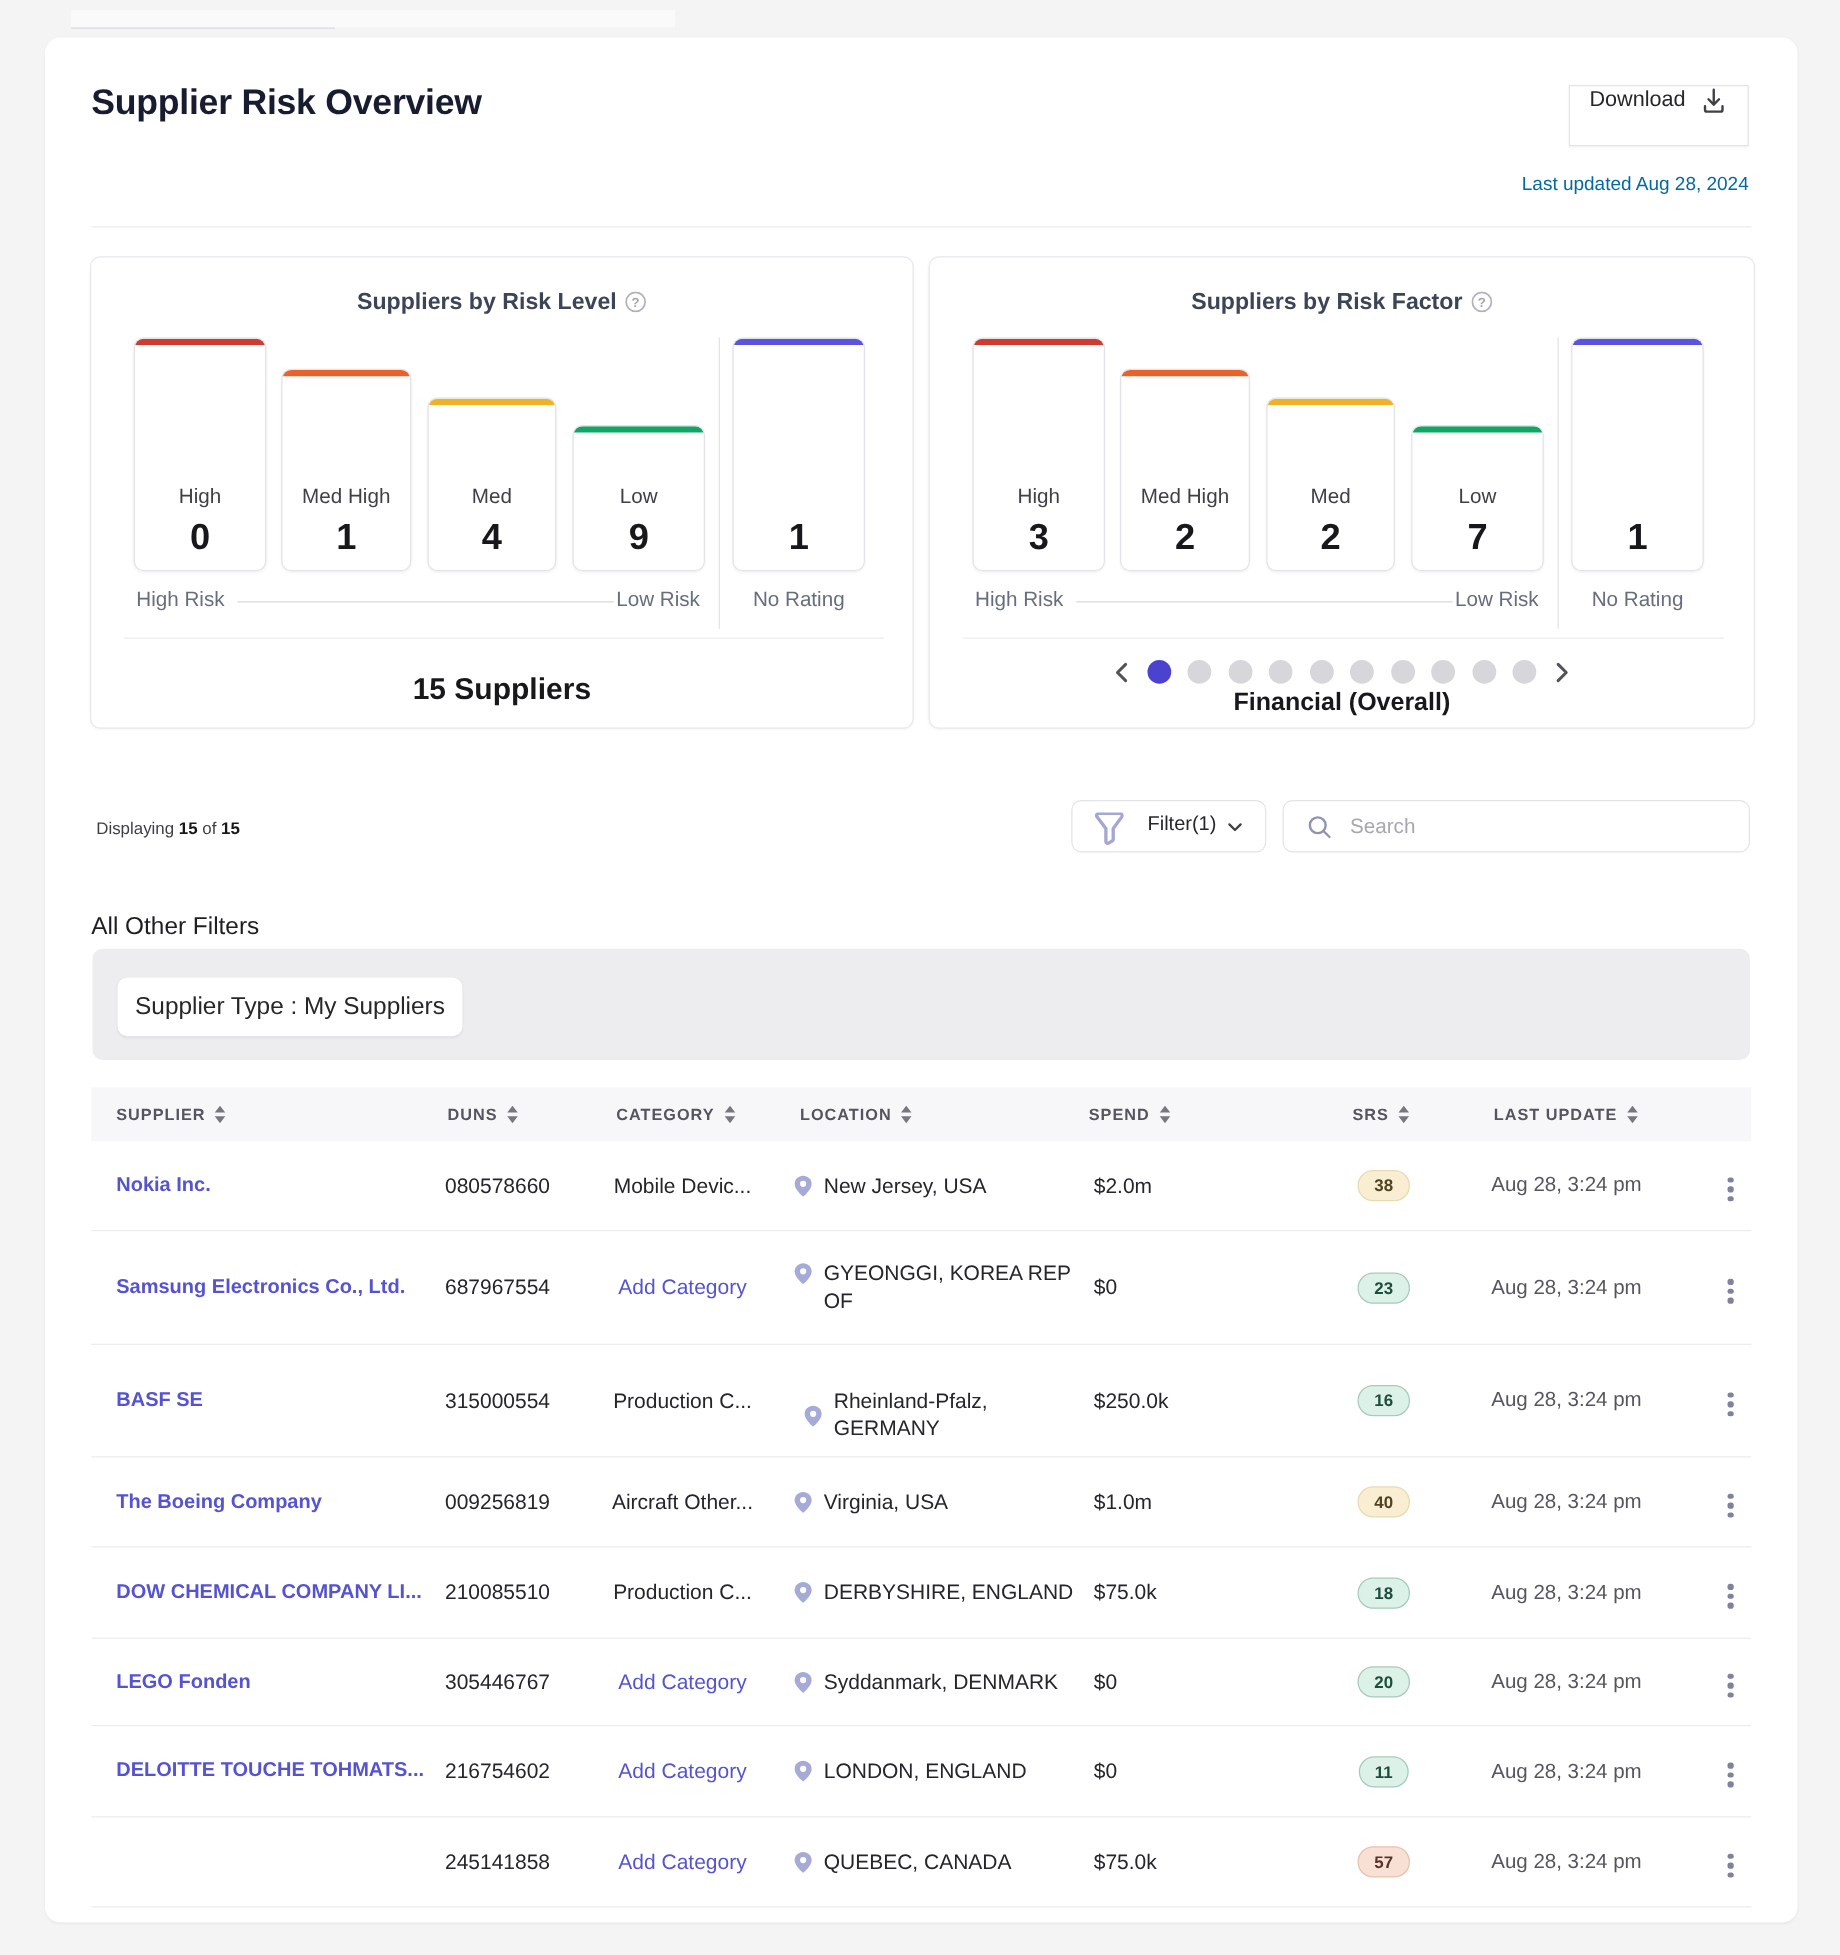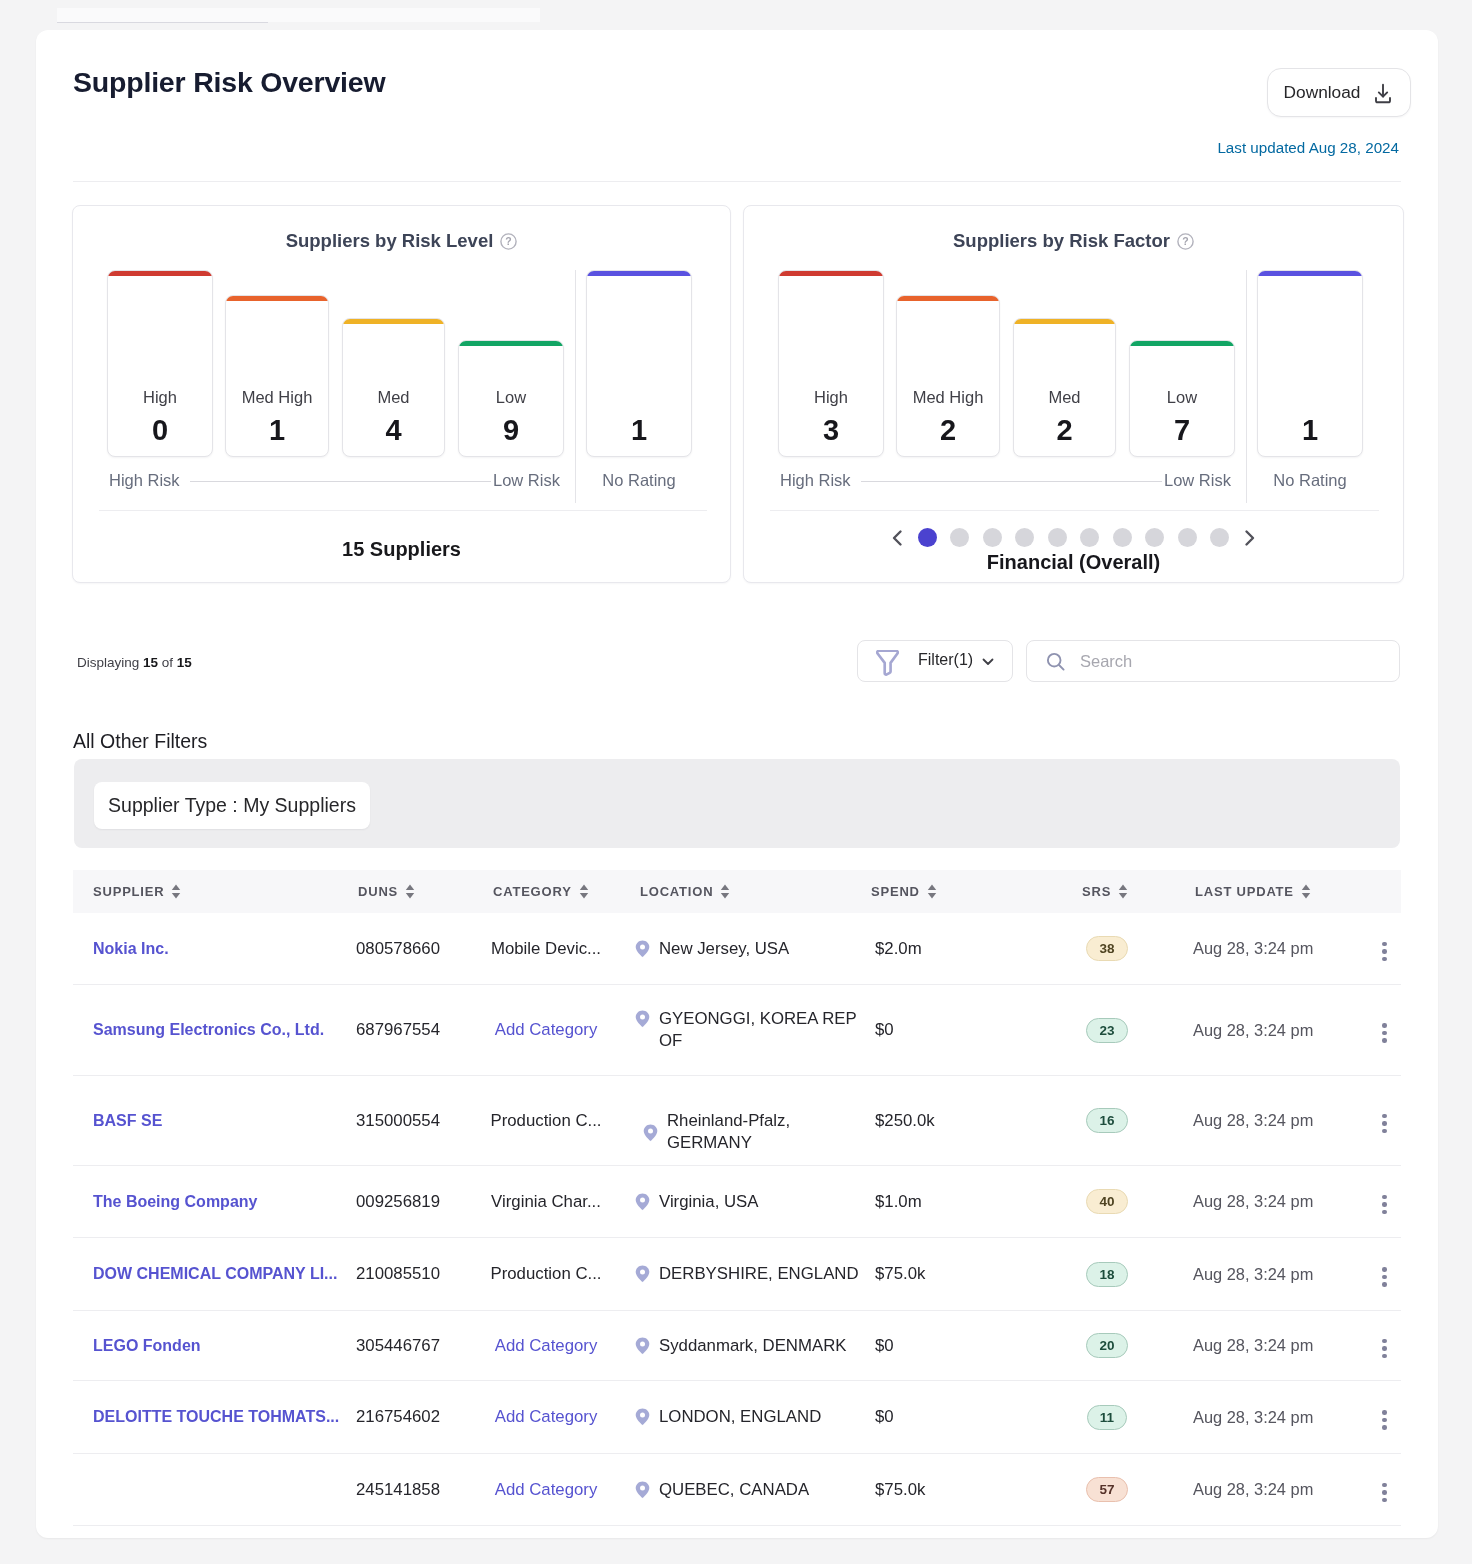--- a/index.html
+++ b/index.html
@@ -2,21 +2,21 @@
 <html><head>
 <meta charset="utf-8">
 <style>
 * { margin:0; padding:0; box-sizing:border-box; }
 html,body { width:1472px; height:1564px; background:#f4f4f5; font-family:"Liberation Sans", sans-serif; position:relative; overflow:hidden; }
 .abs { position:absolute; }
 .page { left:36px; top:30px; width:1402px; height:1508px; background:#fff; border-radius:12px; box-shadow:0 1px 2px rgba(0,0,0,.05); }
 .topband { left:57px; top:8px; width:483px; height:14px; background:#fafafb; }
 .topline { left:57px; top:22px; width:211px; height:1px; background:#d9d9e0; }
 h1 { position:absolute; left:73px; top:66px; font-size:28.5px; font-weight:700; color:#171c30; letter-spacing:-0.2px; }
-.dl-btn { left:1255px; top:68px; width:144px; height:49px; border:1px solid #e4e4e7; border-radius:14px; background:#fff; display:flex; align-items:center; justify-content:center; gap:12px; font-size:17.3px; color:#27272a; box-shadow:0 1px 2px rgba(16,24,40,.04);margin-left:12px; }
+.dl-btn { left:1255px; top:68px; width:144px; height:49px; border:1px solid #e4e4e7; border-radius:0; background:#fff; display:flex; justify-content:center; gap:12px; font-size:17.3px; color:#27272a; box-shadow:0 1px 2px rgba(16,24,40,.04); }
 .lastupd { right:73px; top:139px; font-size:15.2px; color:#0369a1; font-weight:500; }
 .hdiv { left:73px; top:181px; width:1328px; height:1px; background:#ededf0; }
 
 
 .ccard { top:205px; width:659px; height:378px; border:1px solid #e8e8ed; border-radius:8px; background:#fff; box-shadow:0 1px 2px rgba(16,24,40,.04); }
 .c1 { left:72px; }
 .c2 { left:743px; width:661px; }
 .ctitle { top:24px; left:0; width:100%; display:flex; align-items:center; justify-content:center; gap:7px; font-size:18.5px; font-weight:600; color:#3d4457; }
 .bar { position:absolute; background:#fff; border:1px solid #e4e4e8; border-radius:8px; overflow:hidden; box-shadow:0 1px 2px rgba(16,24,40,.05); }
 .bar .top { position:absolute; top:0; left:0; right:0; height:5px; }
@@ -29,21 +29,21 @@
 .b-norate { left:513px; top:64px;  width:106px; height:187px; }
 .t-red    { background:#cf3b31; }
 .t-orange { background:#e8632c; }
 .t-amber  { background:#efb226; }
 .t-green  { background:#12a564; }
 .t-indigo { background:#5a52e0; }
 .axis-lbl { top:265px; font-size:16.5px; font-weight:500; color:#676d7d; }
 .axis-line { top:275px; height:1px; background:#d9d9de; }
 .vsep { top:64px; width:1px; height:233px; background:#e4e4e8; }
 .cdiv { top:304px; height:1px; background:#ededf0; }
-.fifteen { top:332px; left:0; width:100%; text-align:center; font-size:20px; font-weight:600; color:#18181b; }
+.fifteen { top:332px; left:0; width:100%; text-align:center; font-size:24px; font-weight:600; color:#18181b; }
 .carousel { top:322px; left:0; width:100%; display:flex; align-items:center; justify-content:center; gap:13.5px; }
 .dot { width:19px; height:19px; border-radius:50%; background:#d6d6db; }
 .dot.on { background:#4b42cf; }
 .car-lbl { top:345px; left:0; width:100%; text-align:center; font-size:20px; font-weight:700; color:#17171c; }
 
 
 .displaying { left:77px; top:655px; font-size:13.5px; color:#3f3f46; }
 .displaying b { color:#18181b; }
 .filter-btn { left:857px; top:640px; width:156px; height:42px; border:1px solid #e4e4e7; border-radius:8px; background:#fff; font-size:16px; color:#27272a; }
 .filter-btn .fic { position:absolute; left:18px; top:9px; }
@@ -297,21 +297,21 @@
   <div class="td gray" style="left:1120px;">Aug 28, 3:24 pm</div>
   <div class="dots3" style="left:1309px;">
       <i></i>
       <i></i>
       <i></i>
     </div>
 </div>
 <div class="abs trow" style="top:1166px; height:72px;">
   <div class="td link" style="left:20px;">The Boeing Company</div>
   <div class="td" style="left:283px;">009256819</div>
-  <div class="td tdc" style="left:393px; width:160px;">Virginia Char...</div>
+  <div class="td tdc" style="left:393px; width:160px;">Aircraft Other...</div>
   <div class="td" style="left:562px; width:230px;"><svg class="pin" width="15" height="18" viewBox="0 0 15 18">
         <path d="M7.5 0.5C3.7 0.5 0.7 3.4 0.7 7.1c0 4.6 6.8 10.1 6.8 10.1s6.8-5.5 6.8-10.1C14.3 3.4 11.3 0.5 7.5 0.5z" fill="#a5aad6"></path>
         <circle cx="7.5" cy="7" r="2.5" fill="#fff"></circle>
       </svg>Virginia, USA</div>
   <div class="td" style="left:802px;">$1.0m</div>
   <div class="td tdc" style="left:1009px; width:50px;">
       <span class="badge bg-amber">40</span>
     </div>
   <div class="td gray" style="left:1120px;">Aug 28, 3:24 pm</div>
   <div class="dots3" style="left:1309px;">

